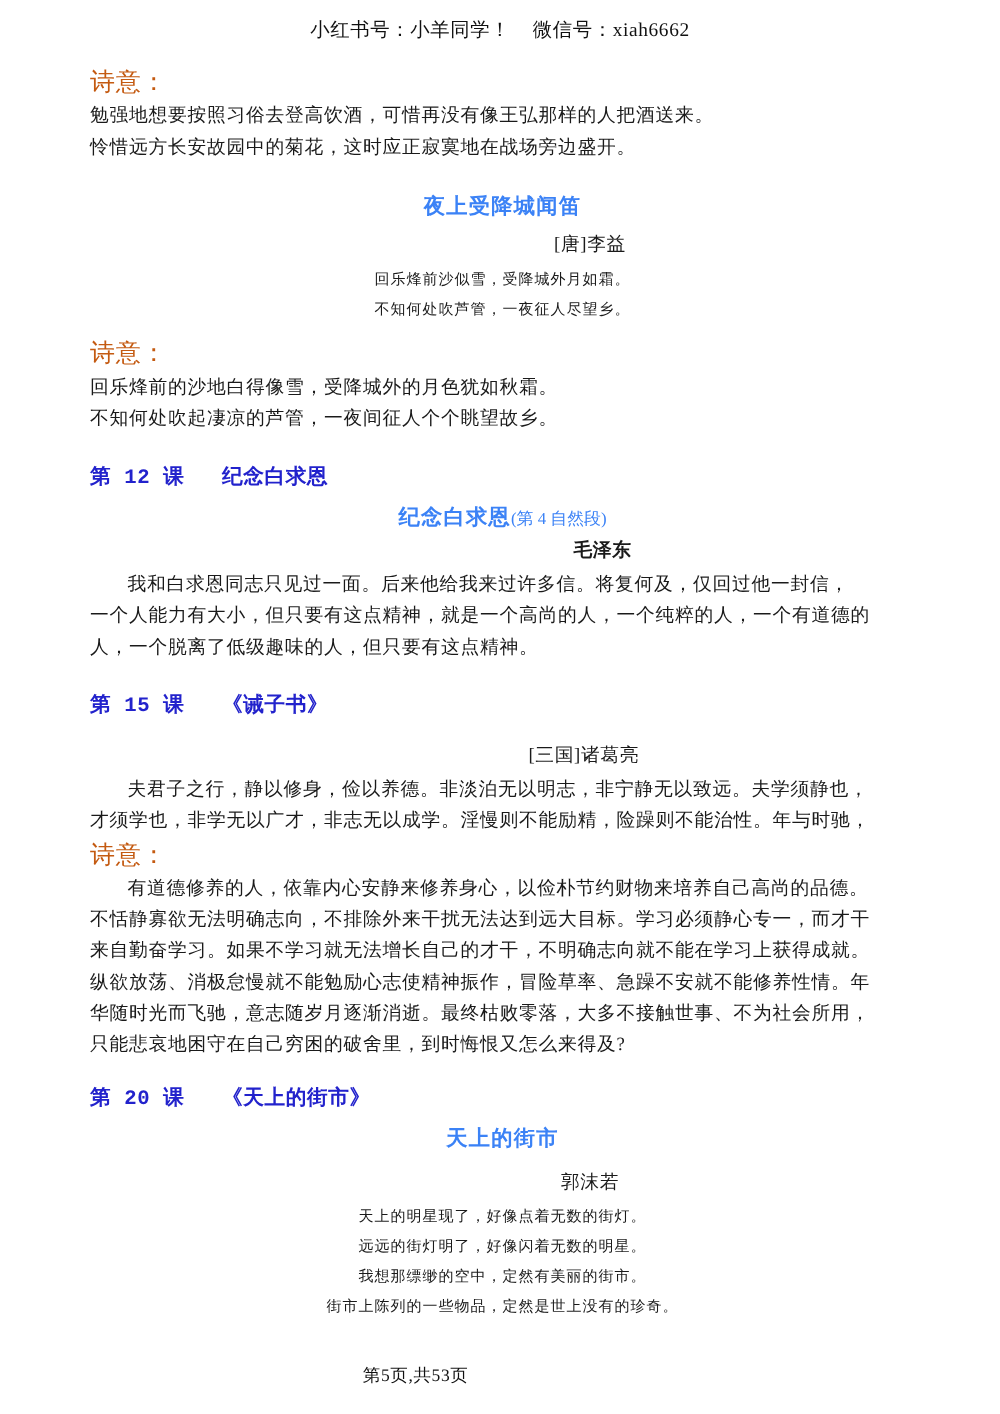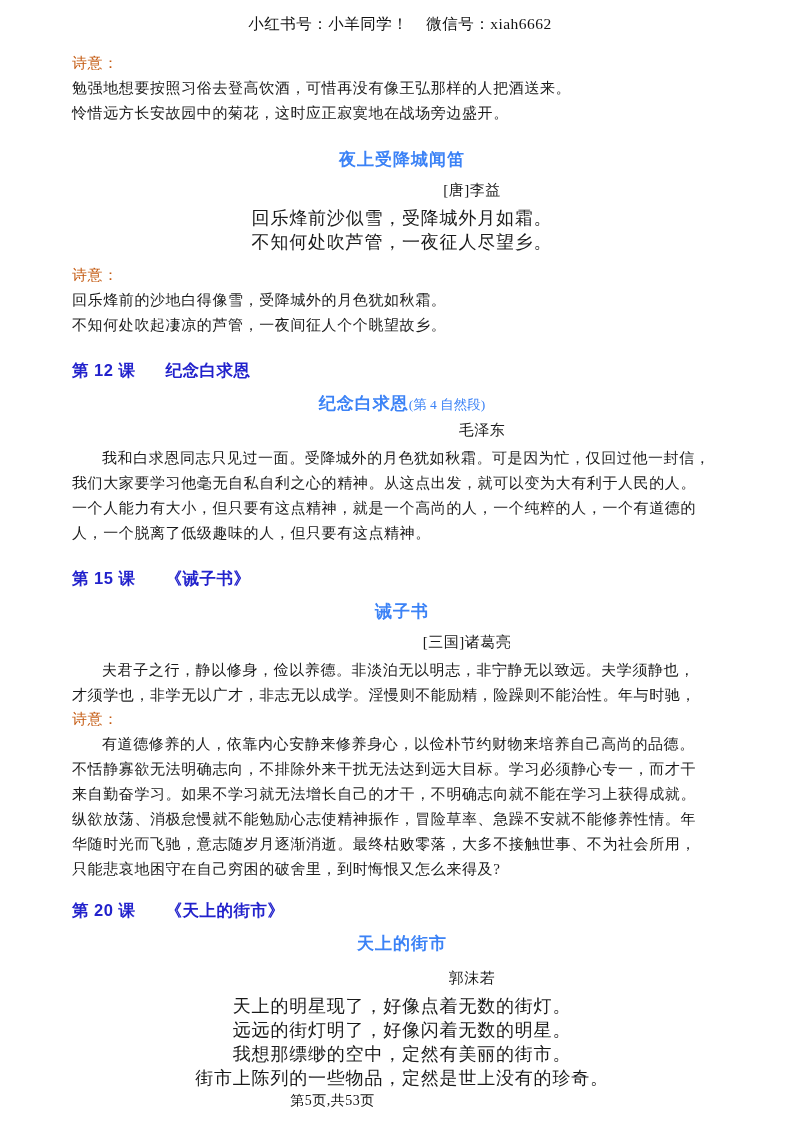--- a/index.html
+++ b/index.html
@@ -33,21 +33,21 @@
   }
   .hdr .gap { display: inline-block; width: 18px; }
   .content {
     position: absolute;
     left: 72px;
     top: 56px;
     width: 660px;
   }
   .shiyi {
     color: #c45a11;
-    font-size: 15px;
+    font-size: 20px;
     line-height: 1.0;
     margin: 0 0 5px 0;
     letter-spacing: 0.5px;
   }
   .para {
     font-size: 15px;
     line-height: 25px;
     margin: 0;
     letter-spacing: 0.6px;
     color: #1a1a1a;
@@ -79,39 +79,40 @@
     letter-spacing: 0.5px;
     color: #1a1a1a;
   }
   .author.right-ish {
     text-align: center;
     padding-left: 140px;
   }
   .author.right-ish2 {
     text-align: center;
     padding-left: 160px;
+    font-weight: bold;
   }
   .author.right-ish3 {
     text-align: center;
     padding-left: 130px;
   }
   .poem-line {
     text-align: center;
-    font-size: 18px;
+    font-size: 12px;
     line-height: 24px;
     margin: 0;
     letter-spacing: 0.8px;
   }
   .lesson {
     color: #2222cc;
     font-weight: bold;
     font-size: 16.5px;
     letter-spacing: 0.5px;
     margin: 0;
-    font-family: Liberation Sans, sans-serif;
+    font-family: Liberation Mono, monospace;
   }
   .lesson .num { display: inline-block; }
   .lesson .sp { display: inline-block; width: 30px; }
   .lesson .name { }
   .footer {
     position: absolute;
     left: 0;
     top: 1092px;
     width: 665px;
     text-align: center;
@@ -151,30 +152,28 @@
     <p class="para">不知何处吹起凄凉的芦管，一夜间征人个个眺望故乡。</p>
 
     <div class="blockgap-22"></div>
 
     <p class="lesson"><span class="num">第 12 课</span><span class="sp"></span><span class="name">纪念白求恩</span></p>
     <div class="blockgap-10"></div>
     <p class="poem-title"><span>纪念白求恩</span><span class="sub">(第 4 自然段)</span></p>
     <div class="blockgap-6"></div>
     <p class="author right-ish2">毛泽东</p>
     <div class="blockgap-6"></div>
-    <p class="para indent">我和白求恩同志只见过一面。受降城外的月色犹如秋霜。可是因为忙，仅回过他一封信，</p>
-    <p class="para">我们大家要学习他毫无自私自利之心的精神。从这点出发，就可以变为大有利于人民的人。</p>
+    <p class="para indent">我和白求恩同志只见过一面。后来他给我来过许多信。将复何及，仅回过他一封信，</p>
     <p class="para">一个人能力有大小，但只要有这点精神，就是一个高尚的人，一个纯粹的人，一个有道德的</p>
     <p class="para">人，一个脱离了低级趣味的人，但只要有这点精神。</p>
 
     <div class="blockgap-22"></div>
 
     <p class="lesson"><span class="num">第 15 课</span><span class="sp"></span><span class="name">《诫子书》</span></p>
     <div class="blockgap-10"></div>
-    <p class="poem-title">诫子书</p>
     <div class="blockgap-10"></div>
     <p class="author right-ish3">[三国]诸葛亮</p>
     <div class="blockgap-6"></div>
     <p class="para indent">夫君子之行，静以修身，俭以养德。非淡泊无以明志，非宁静无以致远。夫学须静也，</p>
     <p class="para">才须学也，非学无以广才，非志无以成学。淫慢则不能励精，险躁则不能治性。年与时驰，</p>
 
     <p class="shiyi" style="margin-top:4px;">诗意：</p>
     <p class="para indent">有道德修养的人，依靠内心安静来修养身心，以俭朴节约财物来培养自己高尚的品德。</p>
     <p class="para">不恬静寡欲无法明确志向，不排除外来干扰无法达到远大目标。学习必须静心专一，而才干</p>
     <p class="para">来自勤奋学习。如果不学习就无法增长自己的才干，不明确志向就不能在学习上获得成就。</p>

